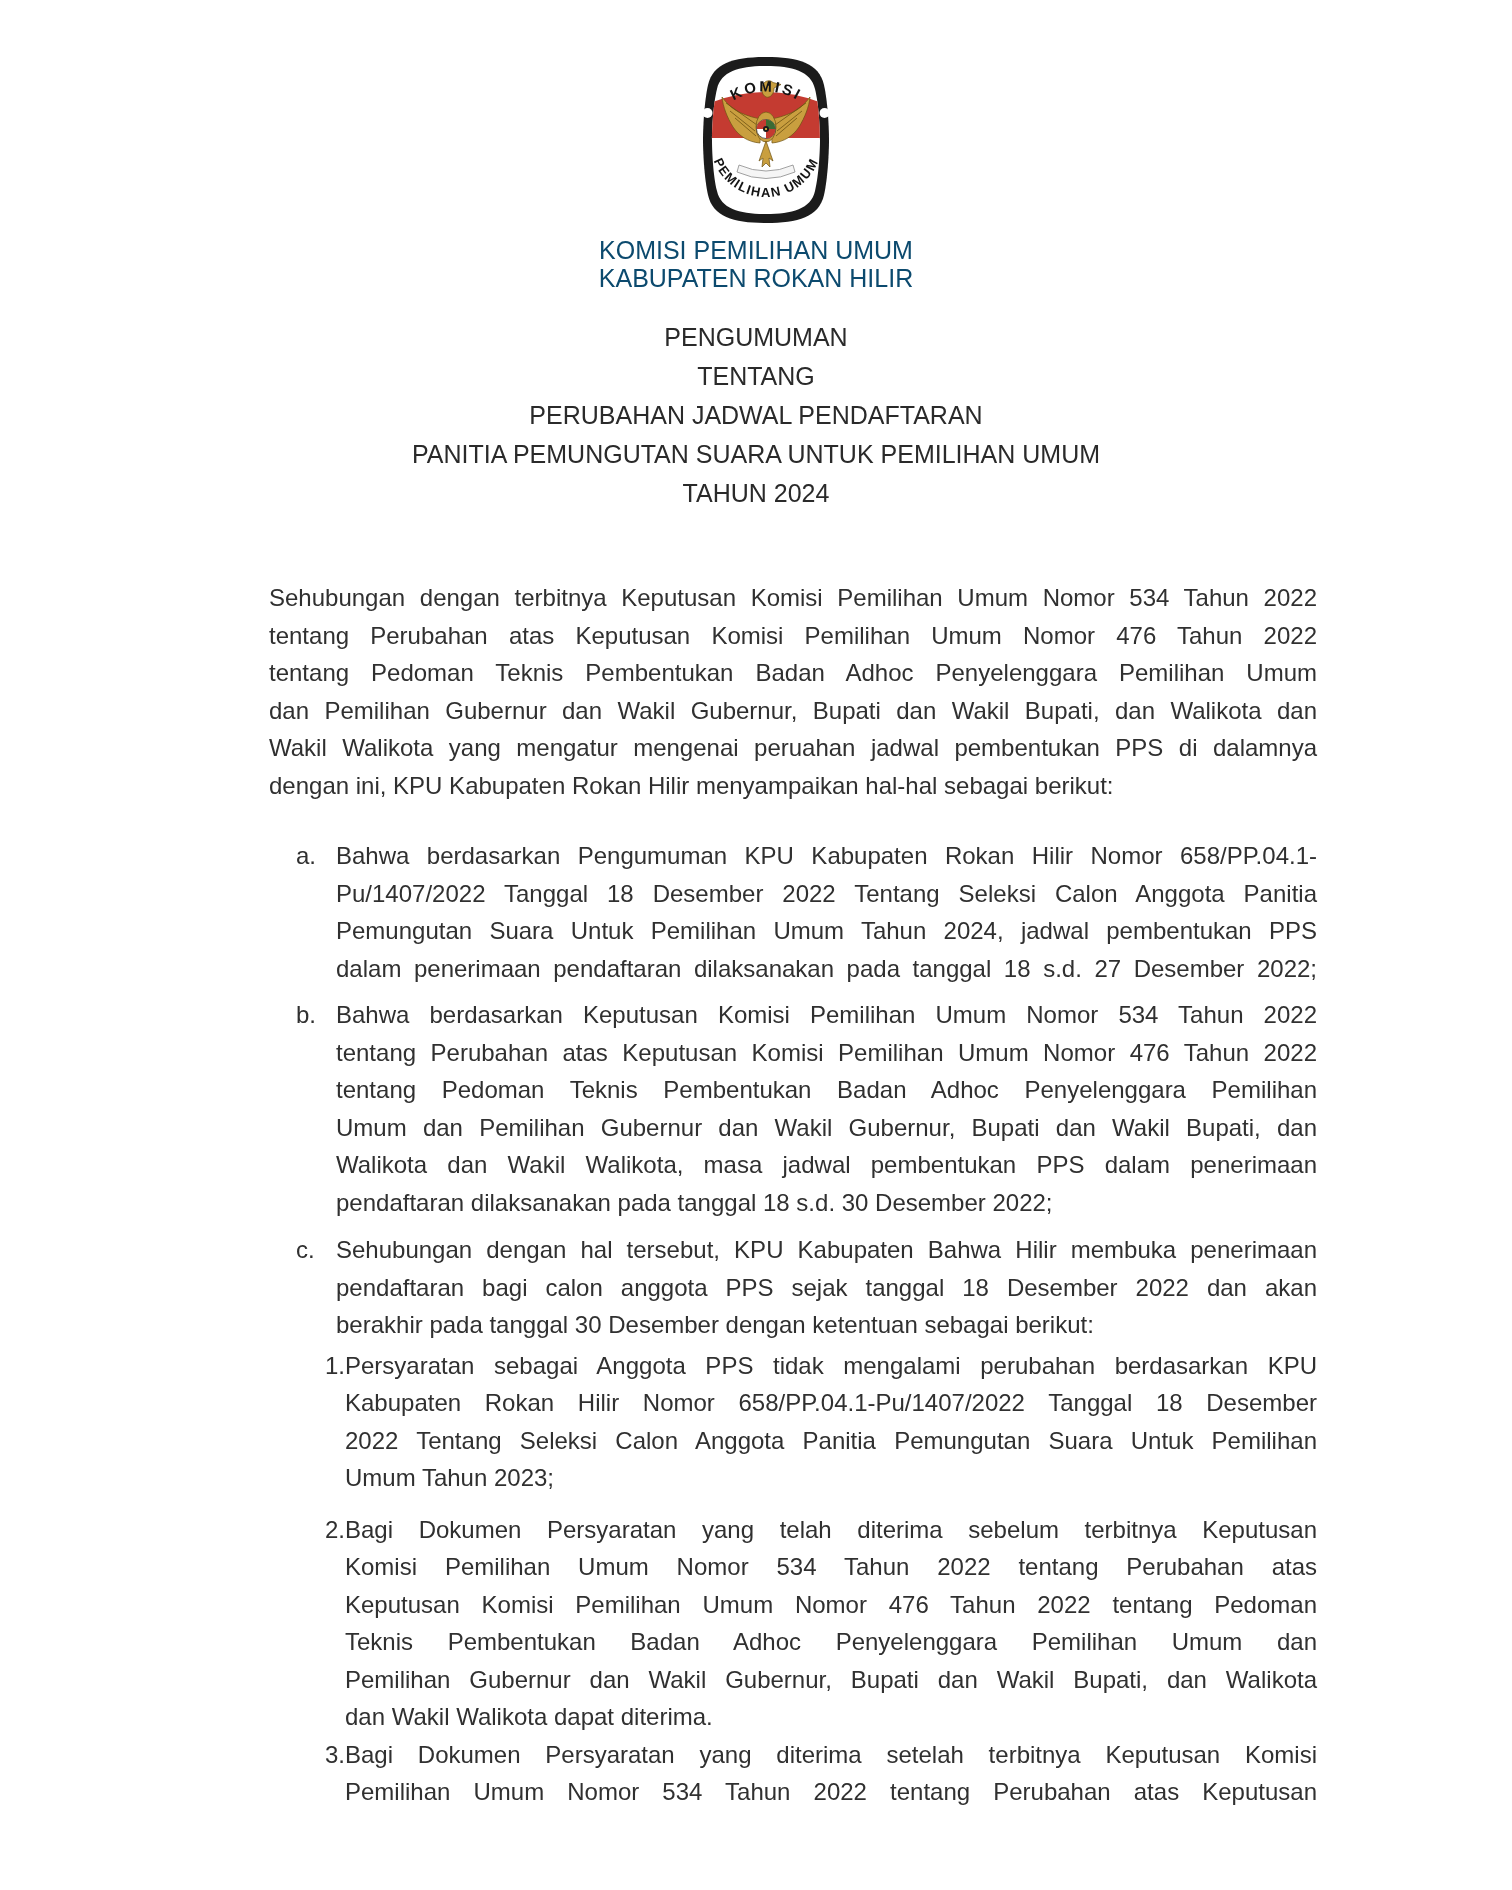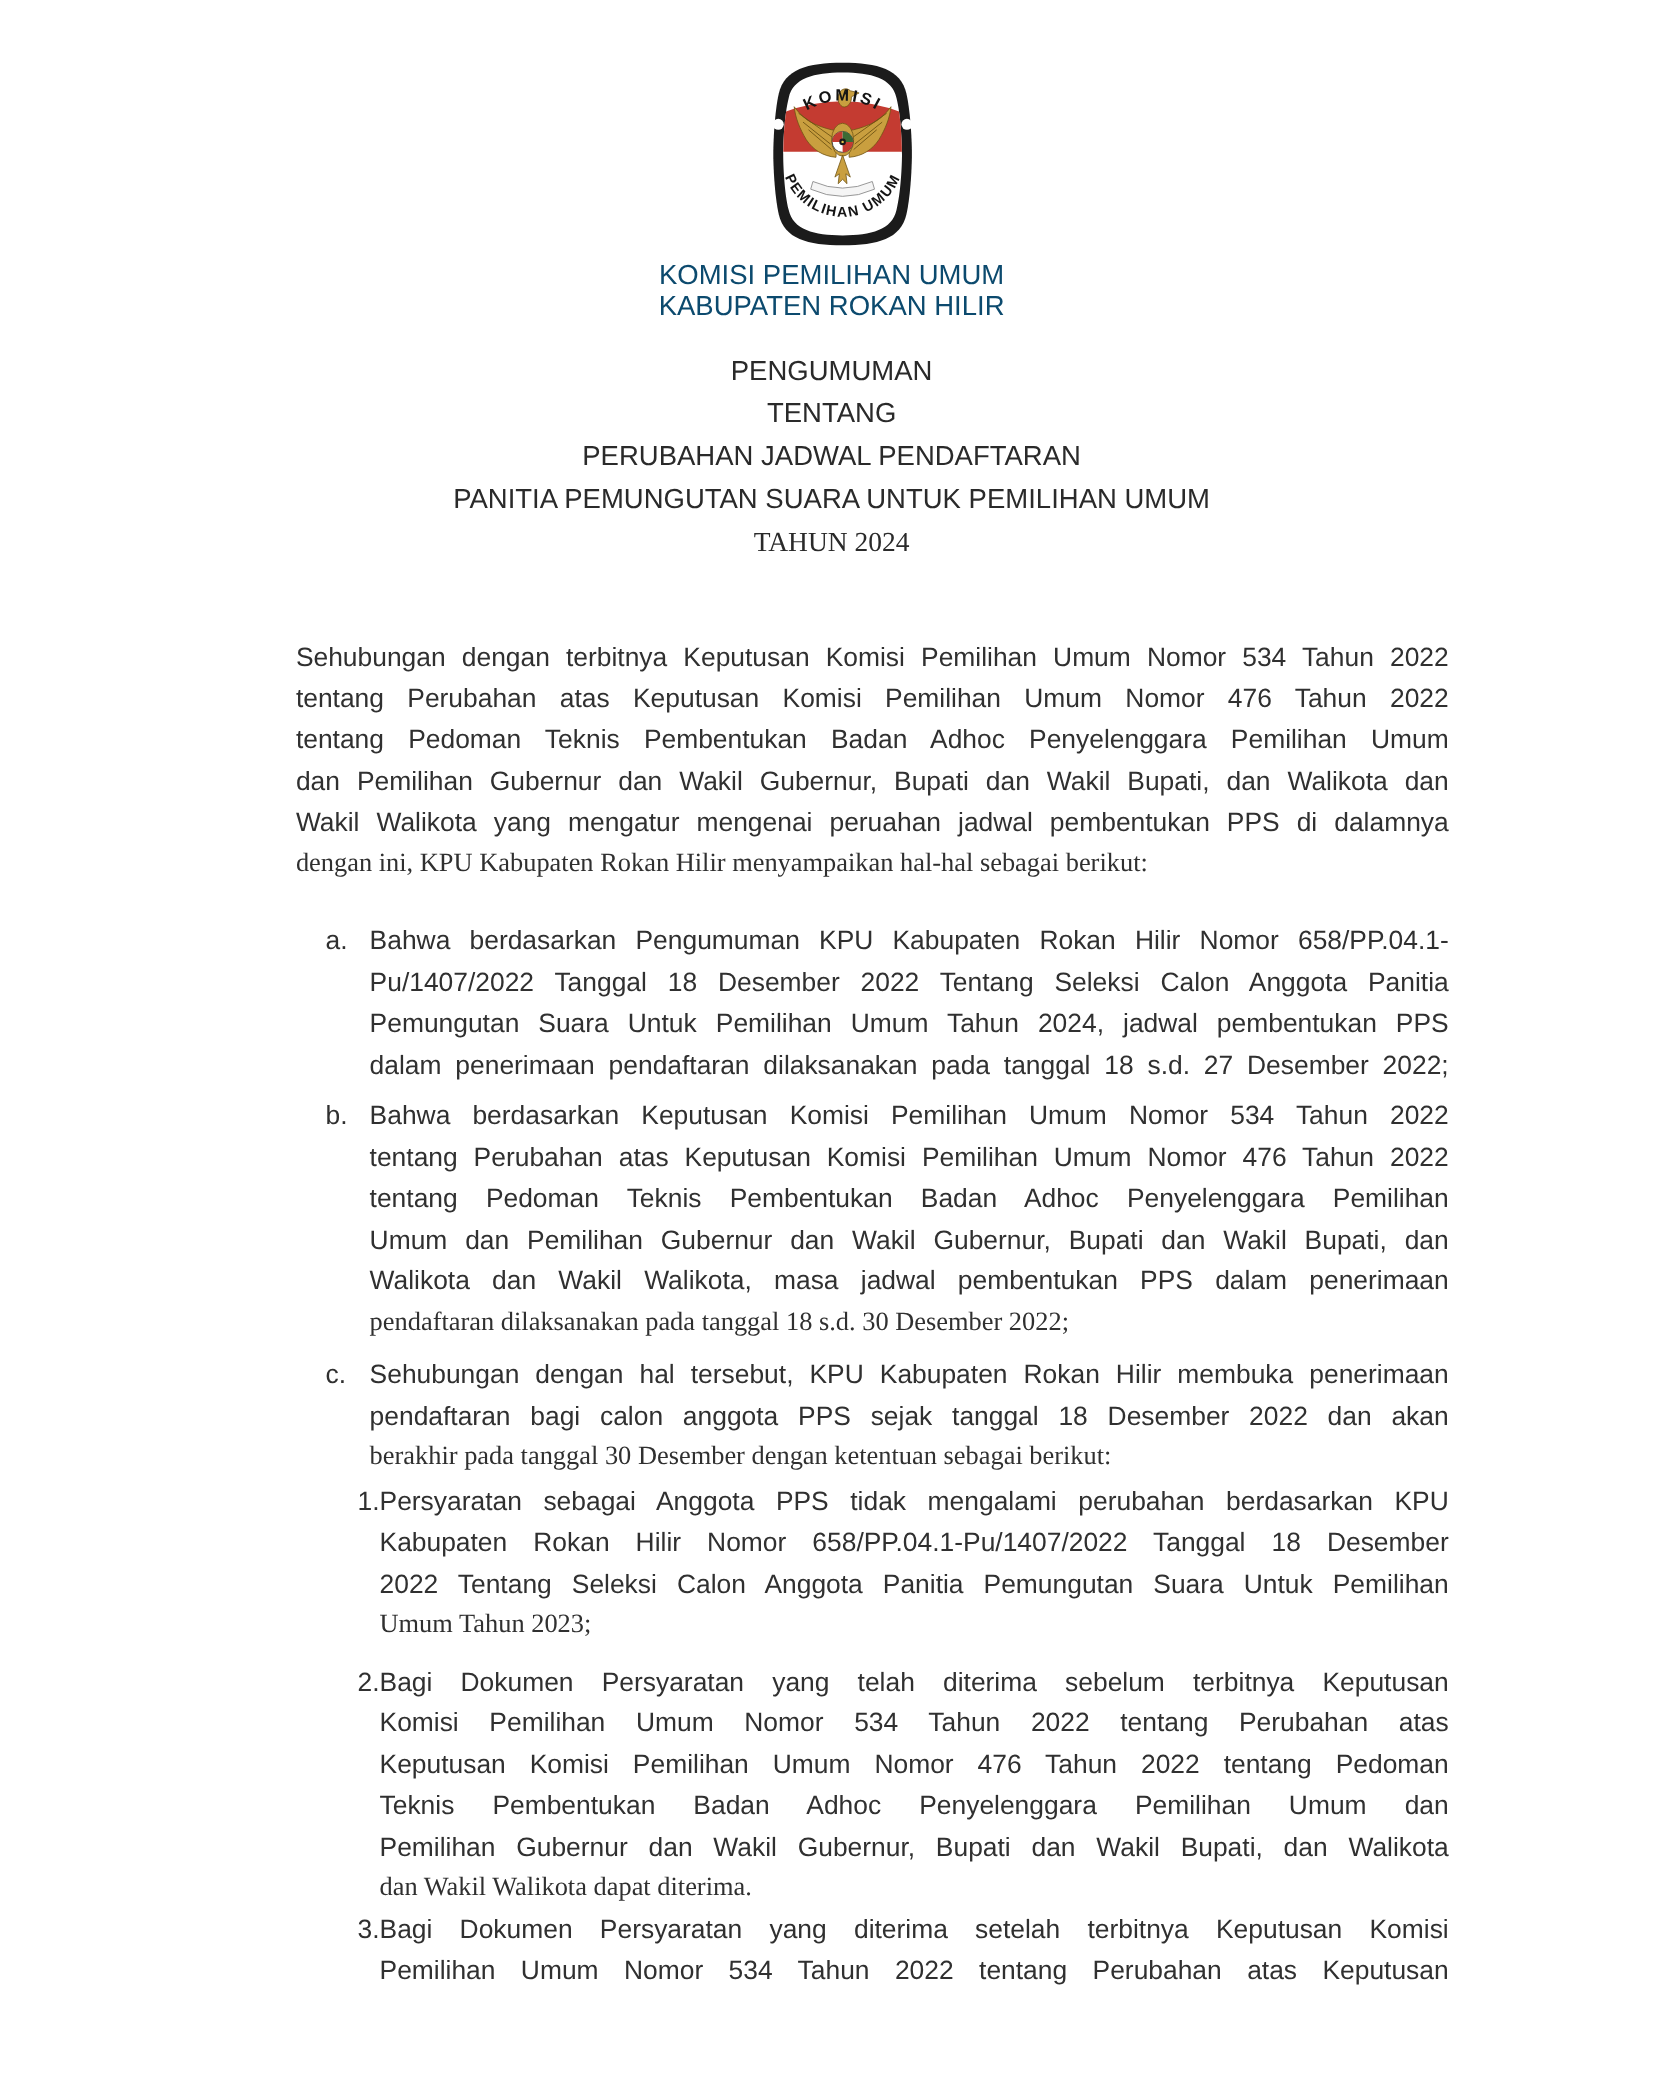--- a/index.html
+++ b/index.html
@@ -28,21 +28,21 @@
     color:#2a2a2a;
   }
   .title-block .tline { text-align:left; text-align-last:center; }
   .body-block {
     position:absolute; left:225px; top:579px; width:1048px;
     font-size:24px; line-height:37.5px;
     color:#303030;
     margin-left:44px;
   }
   .tline { text-align:justify; text-align-last:justify; }
-  .tline-last { text-align-last:left;font-family:Liberation Serif, serif; }
+  .tline-last { text-align-last:left; }
   .items { margin-top:33px; }
   .item { display:flex; padding-left:27px; }
   .item-b { margin-top:9px; }
   .item-c { margin-top:10px; }
   .item-marker { flex:0 0 40px; }
   .item-content { flex:1; min-width:0; }
   .subitems { margin-top:3px; }
   .subitem { display:flex; padding-left:56px; }
   .subitem-2 { margin-top:14px; }
   .subitem-3 { margin-top:0; }
@@ -149,21 +149,21 @@
             <div class="tline">tentang Pedoman Teknis Pembentukan Badan Adhoc Penyelenggara Pemilihan</div>
             <div class="tline">Umum dan Pemilihan Gubernur dan Wakil Gubernur, Bupati dan Wakil Bupati, dan</div>
             <div class="tline">Walikota dan Wakil Walikota, masa jadwal pembentukan PPS dalam penerimaan</div>
             <div class="tline tline-last">pendaftaran dilaksanakan pada tanggal 18 s.d. 30 Desember 2022;</div>
           </div>
       </div>
 
       <div class="item item-c">
         <div class="item-marker">c.</div>
         <div class="item-content">
-            <div class="tline">Sehubungan dengan hal tersebut, KPU Kabupaten Rokan Hilir membuka penerimaan</div>
+            <div class="tline">Sehubungan dengan hal tersebut, KPU Kabupaten Bahwa Hilir membuka penerimaan</div>
             <div class="tline">pendaftaran bagi calon anggota PPS sejak tanggal 18 Desember 2022 dan akan</div>
             <div class="tline tline-last">berakhir pada tanggal 30 Desember dengan ketentuan sebagai berikut:</div>
           </div>
       </div>
 
       <div class="subitems">
         <div class="subitem subitem-1">
           <div class="subitem-marker">1.</div>
           <div class="subitem-content">
               <div class="tline">Persyaratan sebagai Anggota PPS tidak mengalami perubahan berdasarkan KPU</div>

